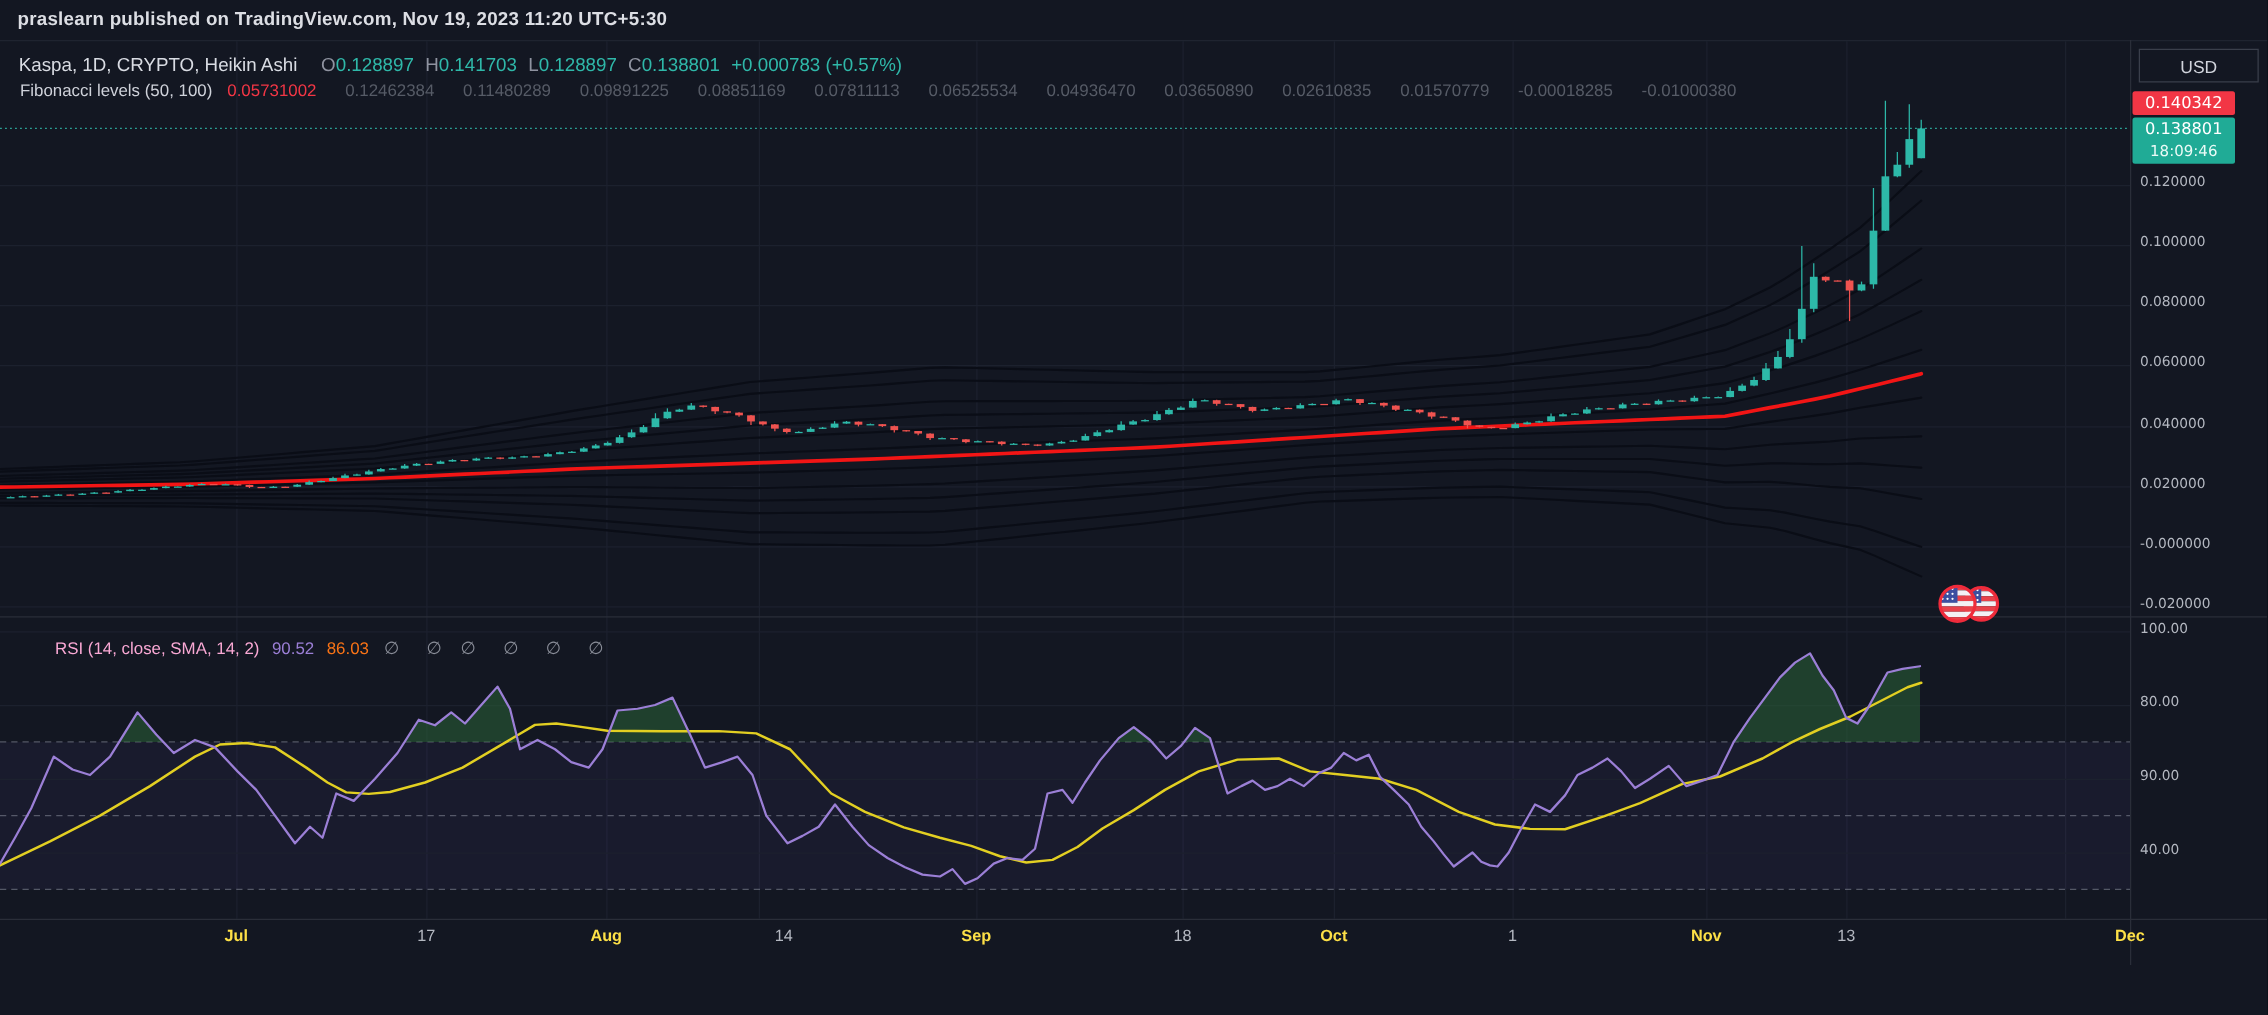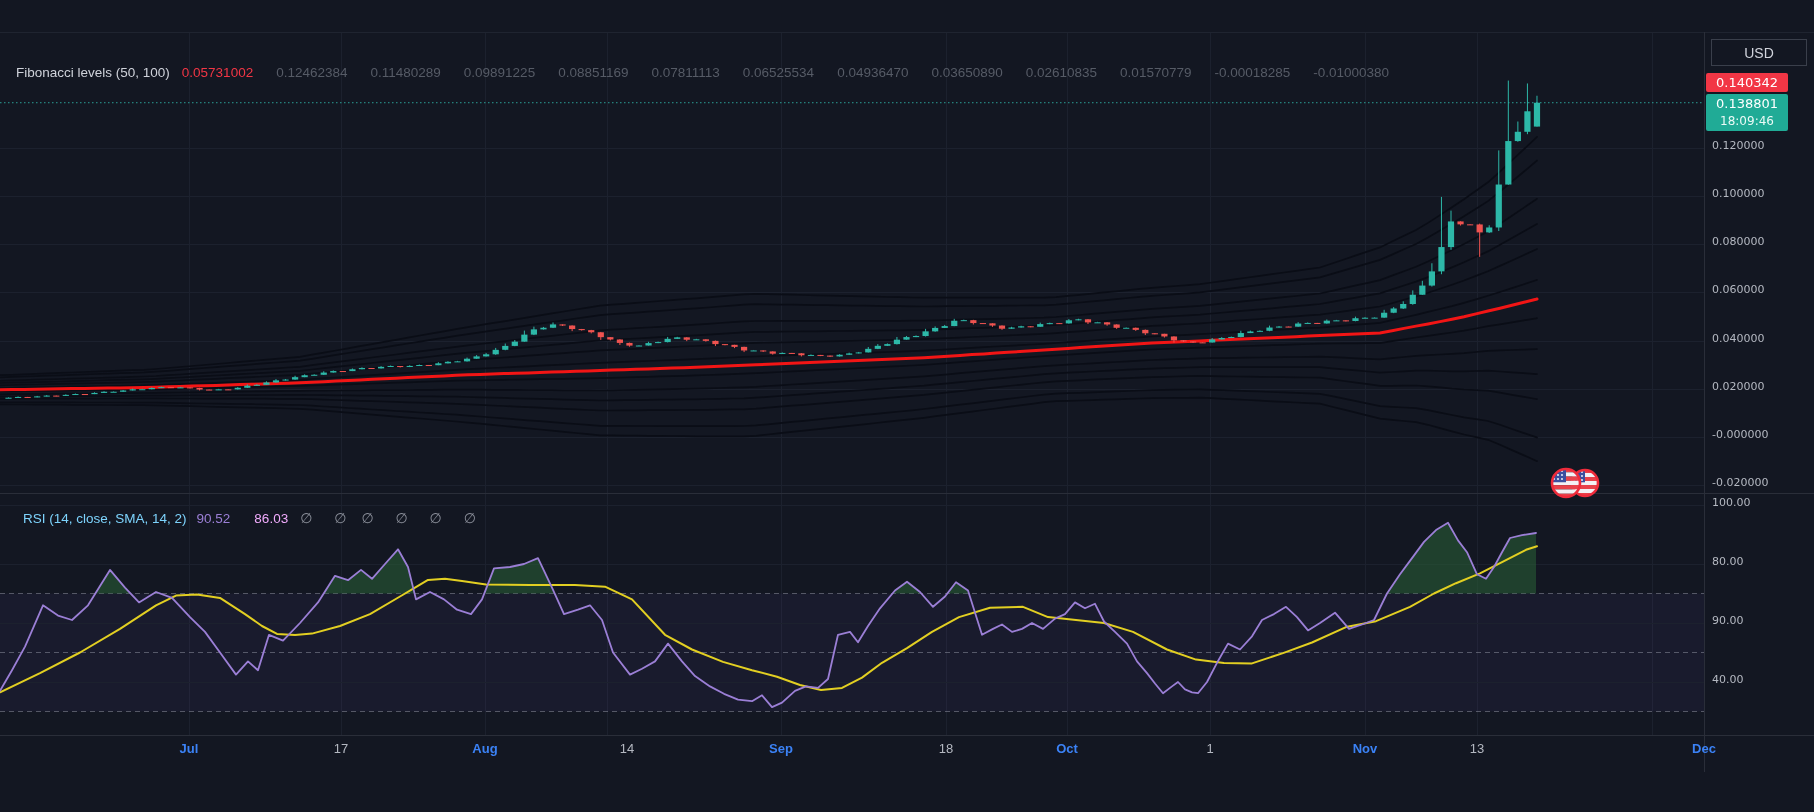--- a/index.html
+++ b/index.html
@@ -11,28 +11,28 @@
   #publish-note{left:14px;top:7px;font-size:15px;font-weight:600;color:#dcdee4;letter-spacing:.2px;}
   #symbol-row{left:15px;top:44px;font-size:15px;white-space:nowrap;}
   #symbol-row .title{color:#d9dce3;margin-right:10px;}
   #symbol-row .k{color:#8f93a0;margin-left:9px;}
   #symbol-row .v{color:#2fb8a9;}
   #symbol-row .chg{color:#2fb8a9;margin-left:9px;}
   #fib-row{left:16px;top:65px;font-size:13.5px;white-space:nowrap;color:#cfd2da;}
   #fib-row .red{color:#f23645;margin-left:12px;}
   #fib-row .fv{color:#565b66;margin-left:23px;}
   #rsi-row{left:23px;top:510px;font-size:13.5px;white-space:nowrap;}
-  #rsi-row .lbl{color:#7dd3fc;}
+  #rsi-row .lbl{color:#f9a8d4;margin-left:21px;}
   #rsi-row .pv{color:#9b7fd6;margin-left:10px;}
-  #rsi-row .yv{color:#f0abfc;margin-left:24px;}
+  #rsi-row .yv{color:#f97316;margin-left:10px;}
   #rsi-row .emp{color:#8a8e99;margin-left:12px;letter-spacing:9px;font-size:14px;}
   #rsi-row .emp2{margin-left:6px;}
   .tick{position:absolute;left:1712px;font-size:11px;color:#b4b8c1;font-family:"DejaVu Sans",sans-serif;}
   .ttick{position:absolute;top:741px;transform:translateX(-50%);font-size:13px;color:#b4b8c1;}
-  .ttick.month{font-weight:700;color:#3b82f6;}
+  .ttick.month{font-weight:700;color:#fde047;}
   #usd-button{left:1711px;top:39px;width:96px;height:27px;border:1px solid #3a3f4b;border-radius:0;
      display:flex;align-items:center;justify-content:center;font-size:14px;color:#d1d4dc;box-sizing:border-box;cursor:pointer;}
   .badge{position:absolute;left:1706px;width:82px;color:#fff;font-size:13px;
      font-family:"DejaVu Sans",sans-serif;text-align:center;border-radius:2px;}
   #badge-high{top:73px;height:19px;line-height:19px;background:#f23645;}
   #badge-last{top:94px;height:37px;background:#20ab96;line-height:19px;}
   #badge-last .cd{font-size:12px;line-height:16px;color:#eafaf6;}
   #footer{left:0;top:772px;width:1814px;height:40px;background:#141822;border-top:1px solid #1f2430;}
   #tv-logo{position:absolute;left:14px;top:9px;display:flex;align-items:center;gap:8px;cursor:pointer;}
   #tv-logo .brand{font-size:17px;font-weight:700;color:#c9ccd4;letter-spacing:.2px;}
@@ -476,21 +476,27 @@
           <circle cx="1558" cy="475" r="0.9" fill="#fff"></circle>
           <circle cx="1562" cy="475" r="0.9" fill="#fff"></circle>
           <circle cx="1554" cy="479" r="0.9" fill="#fff"></circle>
           <circle cx="1558" cy="479" r="0.9" fill="#fff"></circle>
           <circle cx="1562" cy="479" r="0.9" fill="#fff"></circle>
         </g>
         <circle cx="1566" cy="483" r="14" fill="none" stroke="#ef2b3b" stroke-width="2.6"></circle>
       </g>
     </svg>
 
-
+  <div id="header-bar" class="abs">
+    <div id="publish-note" class="abs">praslearn published on TradingView.com, Nov 19, 2023 11:20 UTC+5:30</div>
+  </div>
+
+  <div id="symbol-row" class="abs">
+    <span class="title">Kaspa, 1D, CRYPTO, Heikin Ashi</span><span id="ohlc-values"><span class="k">O</span><span class="v">0.128897</span><span class="k">H</span><span class="v">0.141703</span><span class="k">L</span><span class="v">0.128897</span><span class="k">C</span><span class="v">0.138801</span></span><span class="chg">+0.000783 (+0.57%)</span>
+  </div>
 
   <div id="fib-row" class="abs">
     <span>Fibonacci levels (50, 100)</span><span class="red">0.05731002</span><span id="fib-values"><span class="fv">0.12462384</span><span class="fv">0.11480289</span><span class="fv">0.09891225</span><span class="fv">0.08851169</span><span class="fv">0.07811113</span><span class="fv">0.06525534</span><span class="fv">0.04936470</span><span class="fv">0.03650890</span><span class="fv">0.02610835</span><span class="fv">0.01570779</span><span class="fv">-0.00018285</span><span class="fv">-0.01000380</span></span>
   </div>
 
   <div id="rsi-row" class="abs">
     <span class="lbl">RSI (14, close, SMA, 14, 2)</span><span class="pv">90.52</span><span class="yv">86.03</span><span class="emp">∅ ∅</span><span class="emp emp2">∅ ∅ ∅ ∅</span>
   </div>
 
   <div id="price-scale" class="abs" style="left:1704px;top:32px;width:110px;height:703px;">

